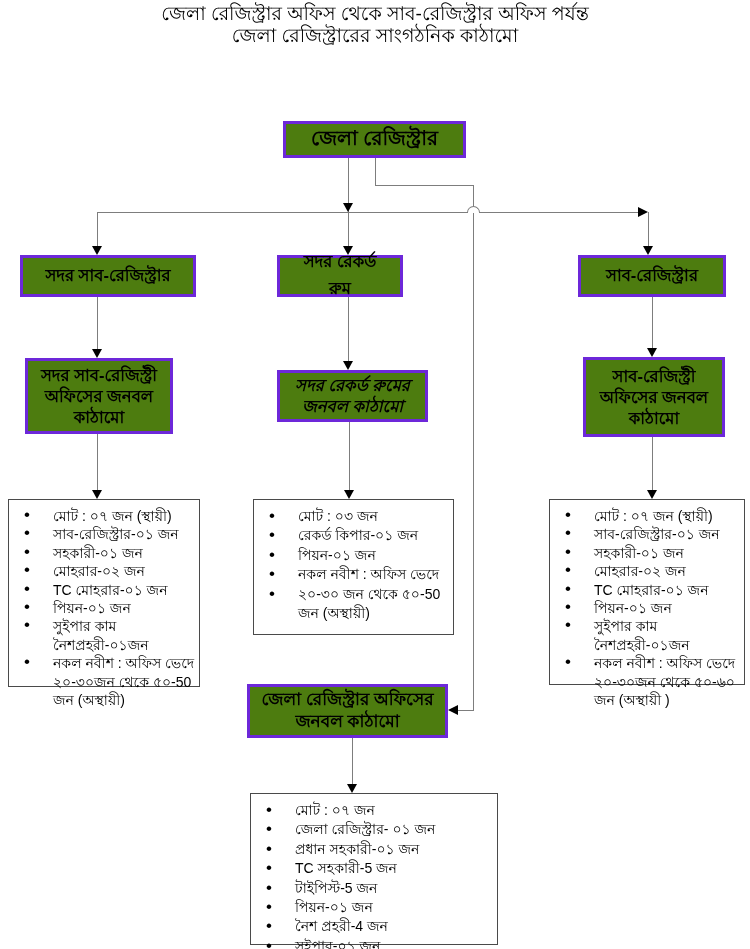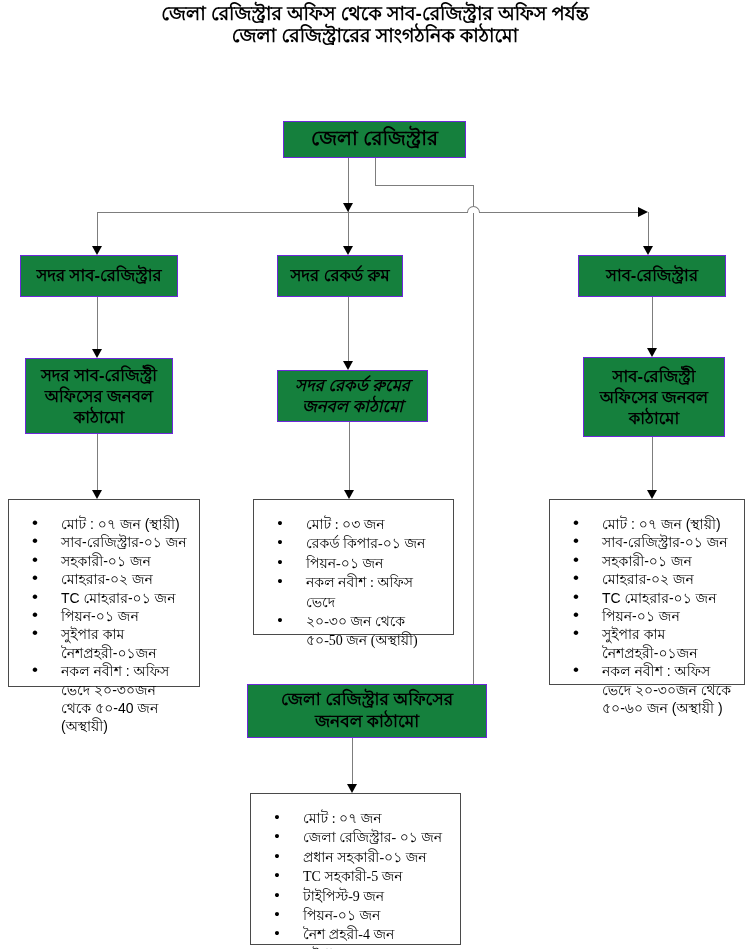--- a/index.html
+++ b/index.html
@@ -6,49 +6,49 @@
   .canvas{
     position:relative;
     width:750px;height:949px;
     background:#fff;
     font-family:"Liberation Sans","DejaVu Sans",sans-serif;
     color:#000;
     overflow:hidden;
   }
   .title{
     position:absolute;left:0;top:3px;width:750px;
-    text-align:center;font-weight:bold;font-size:19px;line-height:22px;
+    text-align:center;font-weight:normal;font-size:19px;line-height:22px;
   }
   .node{
     position:absolute;
-    border:1px solid #6d28d9;
-    background:#15803d;
+    border:3px solid #6d28d9;
+    background:#4d7c0f;
     display:flex;align-items:center;justify-content:center;
     text-align:center;font-weight:bold;
     box-sizing:border-box;
     padding:2px 11px;
     z-index:4;
   }
   .node-root{font-size:20px;}
   .node-l2{font-size:16.5px;}
   .node-l3{font-size:16.5px;line-height:21px;}
   .node-dr{font-size:17px;line-height:22px;}
   .listbox{
     position:absolute;
     border:1px solid #4a4a4a;
     background:#fff;
     box-sizing:border-box;
     z-index:4;
   }
-  .listbox ul{margin:8px;padding:7px 2px 0 15px;list-style:none;}
+  .listbox ul{margin:0;padding:7px 2px 0 15px;list-style:none;}
   .listbox li{
     position:relative;padding-left:29px;
     font-size:14px;line-height:18.4px;
   }
-  .listbox.wide li{line-height:19.4px;font-family:Liberation Serif, serif;}
+  .listbox.wide li{line-height:19.4px;}
   .listbox li::before{
     content:"\2022";
     position:absolute;left:0;top:-1px;font-size:17px;
   }
   .line{position:absolute;background:#7d7d7d;z-index:1;}
   .arrow{position:absolute;width:0;height:0;z-index:2;}
   .arrow.down{border-left:5px solid transparent;border-right:5px solid transparent;border-top:9px solid #000;}
   .arrow.right{border-top:5px solid transparent;border-bottom:5px solid transparent;border-left:10px solid #000;}
   .arrow.left{border-top:5px solid transparent;border-bottom:5px solid transparent;border-right:10px solid #000;}
   .hop{
@@ -65,21 +65,21 @@
 
   <div class="title">
     <div>জেলা রেজিস্ট্রার অফিস থেকে সাব-রেজিস্ট্রার অফিস পর্যন্ত</div>
     <div>জেলা রেজিস্ট্রারের সাংগঠনিক কাঠামো</div>
   </div>
 
   <div class="node node-root" style="left:283px;top:121px;width:183px;height:37px;">
     <span>জেলা রেজিস্ট্রার</span>
   </div>
 
-  <div class="node node-l2" style="left:20px;top:255px;width:158px;height:42px;">
+  <div class="node node-l2" style="left:20px;top:255px;width:176px;height:42px;">
     <span>সদর সাব-রেজিস্ট্রার</span>
   </div>
   <div class="node node-l2" style="left:277px;top:255px;width:126px;height:42px;">
     <span>সদর রেকর্ড রুম</span>
   </div>
   <div class="node node-l3" style="left:25px;top:358px;width:148px;height:76px;">
     <span>সদর সাব-রেজিস্ট্রী অফিসের জনবল কাঠামো</span>
   </div>
 
   <div class="node node-l2" style="left:578px;top:255px;width:148px;height:42px;">
@@ -94,21 +94,21 @@
 
   <div class="listbox" style="left:8px;top:499px;width:192px;height:188px;">
     <ul>
         <li>মোট : ০৭ জন (স্থায়ী)</li>
         <li>সাব-রেজিস্ট্রার-০১ জন</li>
         <li>সহকারী-০১ জন</li>
         <li>মোহরার-০২ জন</li>
         <li>TC মোহরার-০১ জন</li>
         <li>পিয়ন-০১ জন</li>
         <li>সুইপার কাম নৈশপ্রহরী-০১জন</li>
-        <li>নকল নবীশ : অফিস ভেদে ২০-৩০জন থেকে ৫০-40 জন (অস্থায়ী)</li>
+        <li>নকল নবীশ : অফিস ভেদে ২০-৩০জন থেকে ৫০-50 জন (অস্থায়ী)</li>
       </ul>
   </div>
   <div class="listbox wide" style="left:253px;top:499px;width:201px;height:136px;">
     <ul>
         <li>মোট : ০৩ জন</li>
         <li>রেকর্ড কিপার-০১ জন</li>
         <li>পিয়ন-০১ জন</li>
         <li>নকল নবীশ : অফিস ভেদে</li>
         <li>২০-৩০ জন থেকে ৫০-50 জন (অস্থায়ী)</li>
       </ul>
@@ -119,31 +119,31 @@
         <li>সাব-রেজিস্ট্রার-০১ জন</li>
         <li>সহকারী-০১ জন</li>
         <li>মোহরার-০২ জন</li>
         <li>TC মোহরার-০১ জন</li>
         <li>পিয়ন-০১ জন</li>
         <li>সুইপার কাম নৈশপ্রহরী-০১জন</li>
         <li>নকল নবীশ : অফিস ভেদে ২০-৩০জন থেকে ৫০-৬০ জন (অস্থায়ী )</li>
       </ul>
   </div>
 
-  <div class="node node-dr" style="left:247px;top:684px;width:240px;height:54px;">
+  <div class="node node-dr" style="left:247px;top:684px;width:201px;height:54px;">
     <span>জেলা রেজিস্ট্রার অফিসের জনবল কাঠামো</span>
   </div>
 
-  <div class="listbox wide" style="left:250px;top:793px;width:211px;height:152px;">
+  <div class="listbox wide" style="left:250px;top:793px;width:248px;height:152px;">
     <ul>
         <li>মোট : ০৭ জন</li>
         <li>জেলা রেজিস্ট্রার- ০১ জন</li>
         <li>প্রধান সহকারী-০১ জন</li>
         <li>TC সহকারী-5 জন</li>
-        <li>টাইপিস্ট-9 জন</li>
+        <li>টাইপিস্ট-5 জন</li>
         <li>পিয়ন-০১ জন</li>
         <li>নৈশ প্রহরী-4 জন</li>
         <li>সুইপার-০১ জন</li>
       </ul>
   </div>
 
   <div class="line" style="left:348px;top:158px;width:1px;height:92px;"></div>
   <div class="arrow down" style="left:343px;top:203px;"></div>
   <div class="arrow down" style="left:343px;top:246px;"></div>
 

